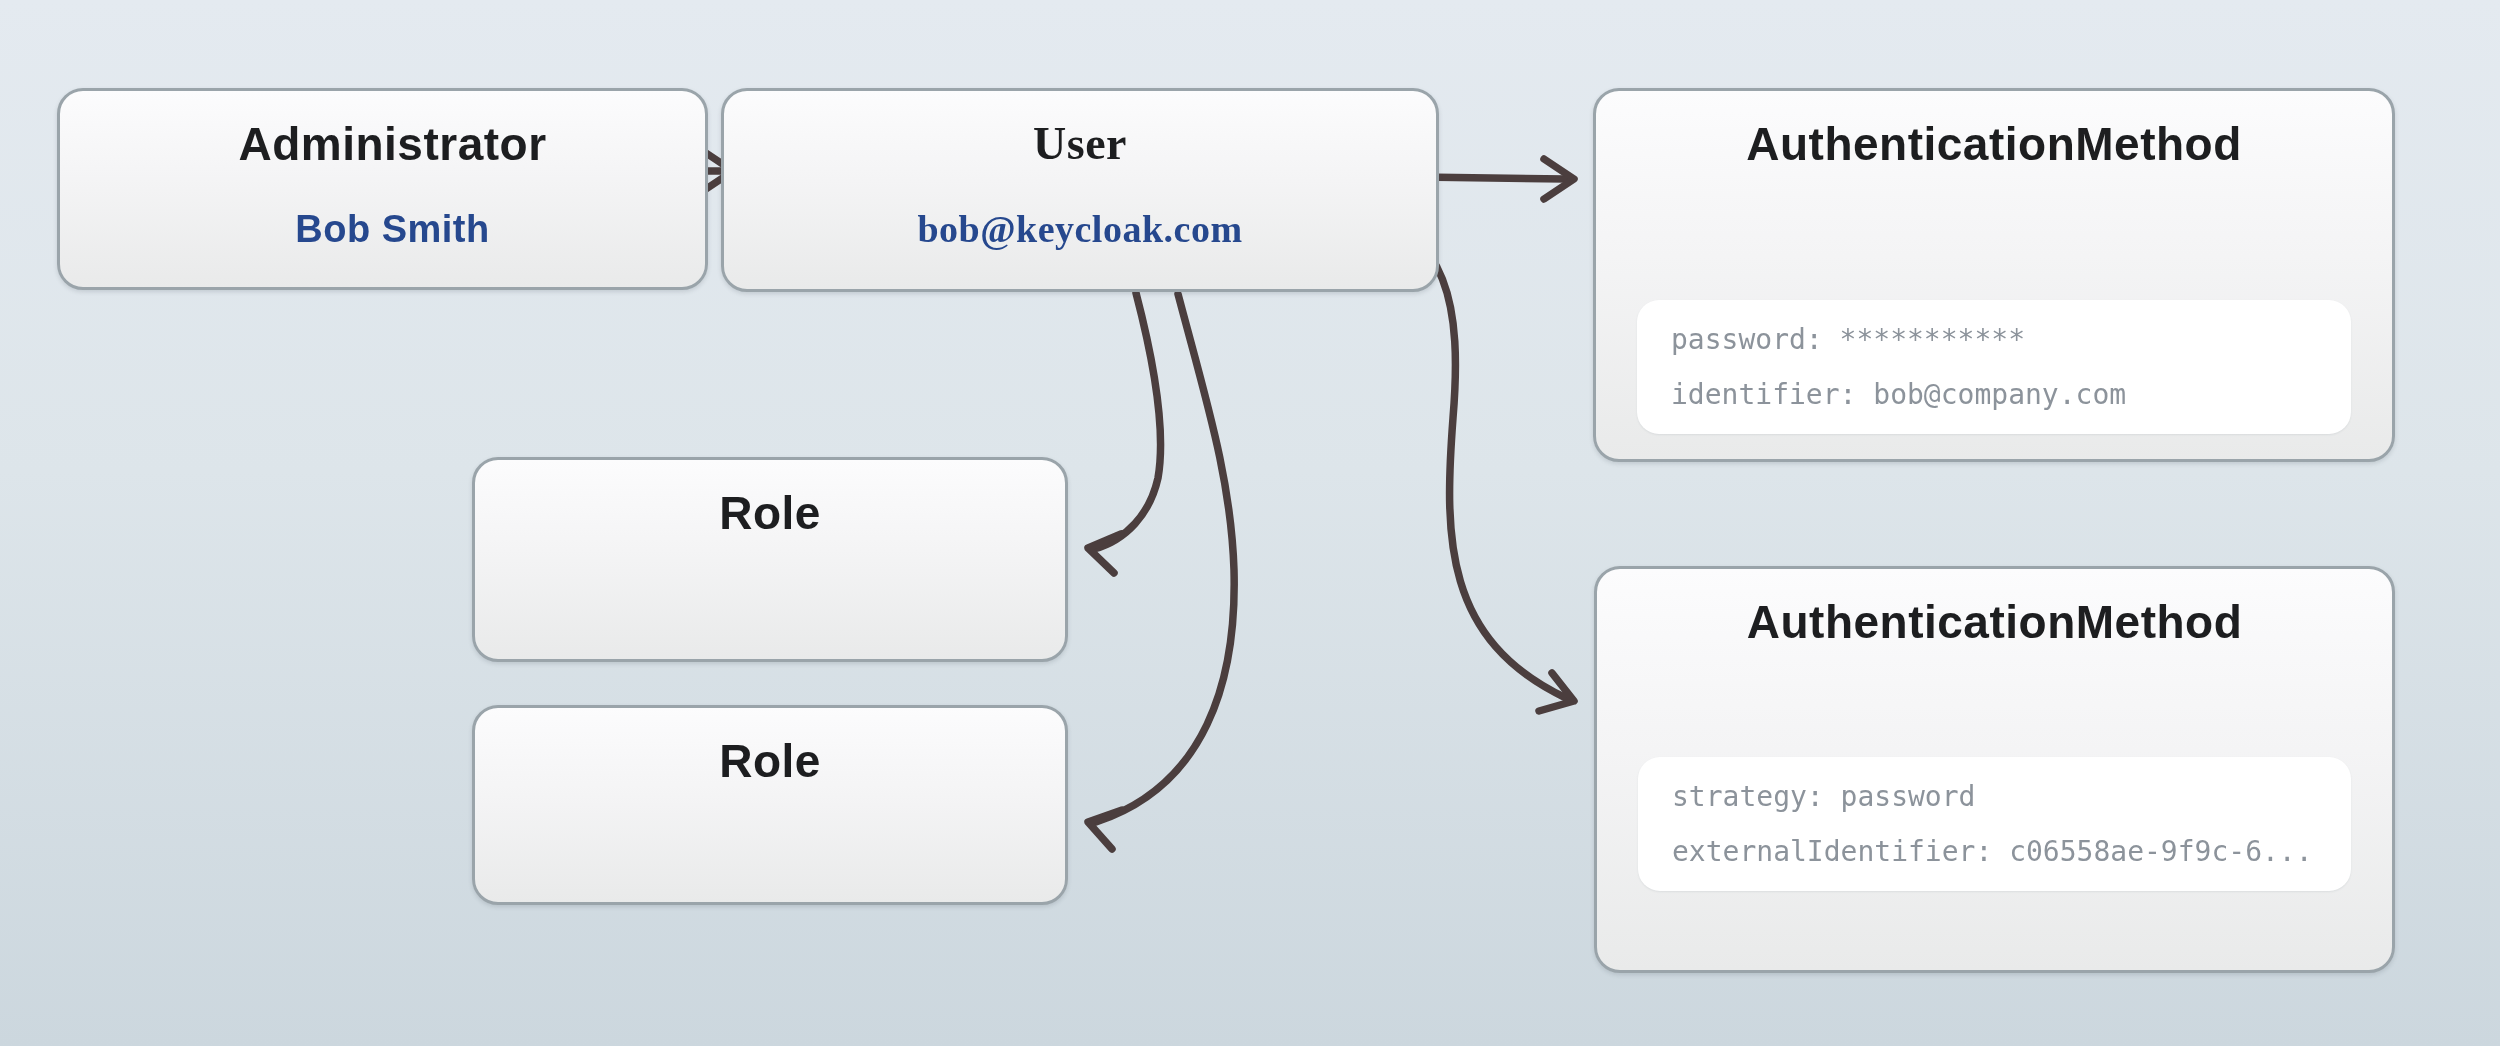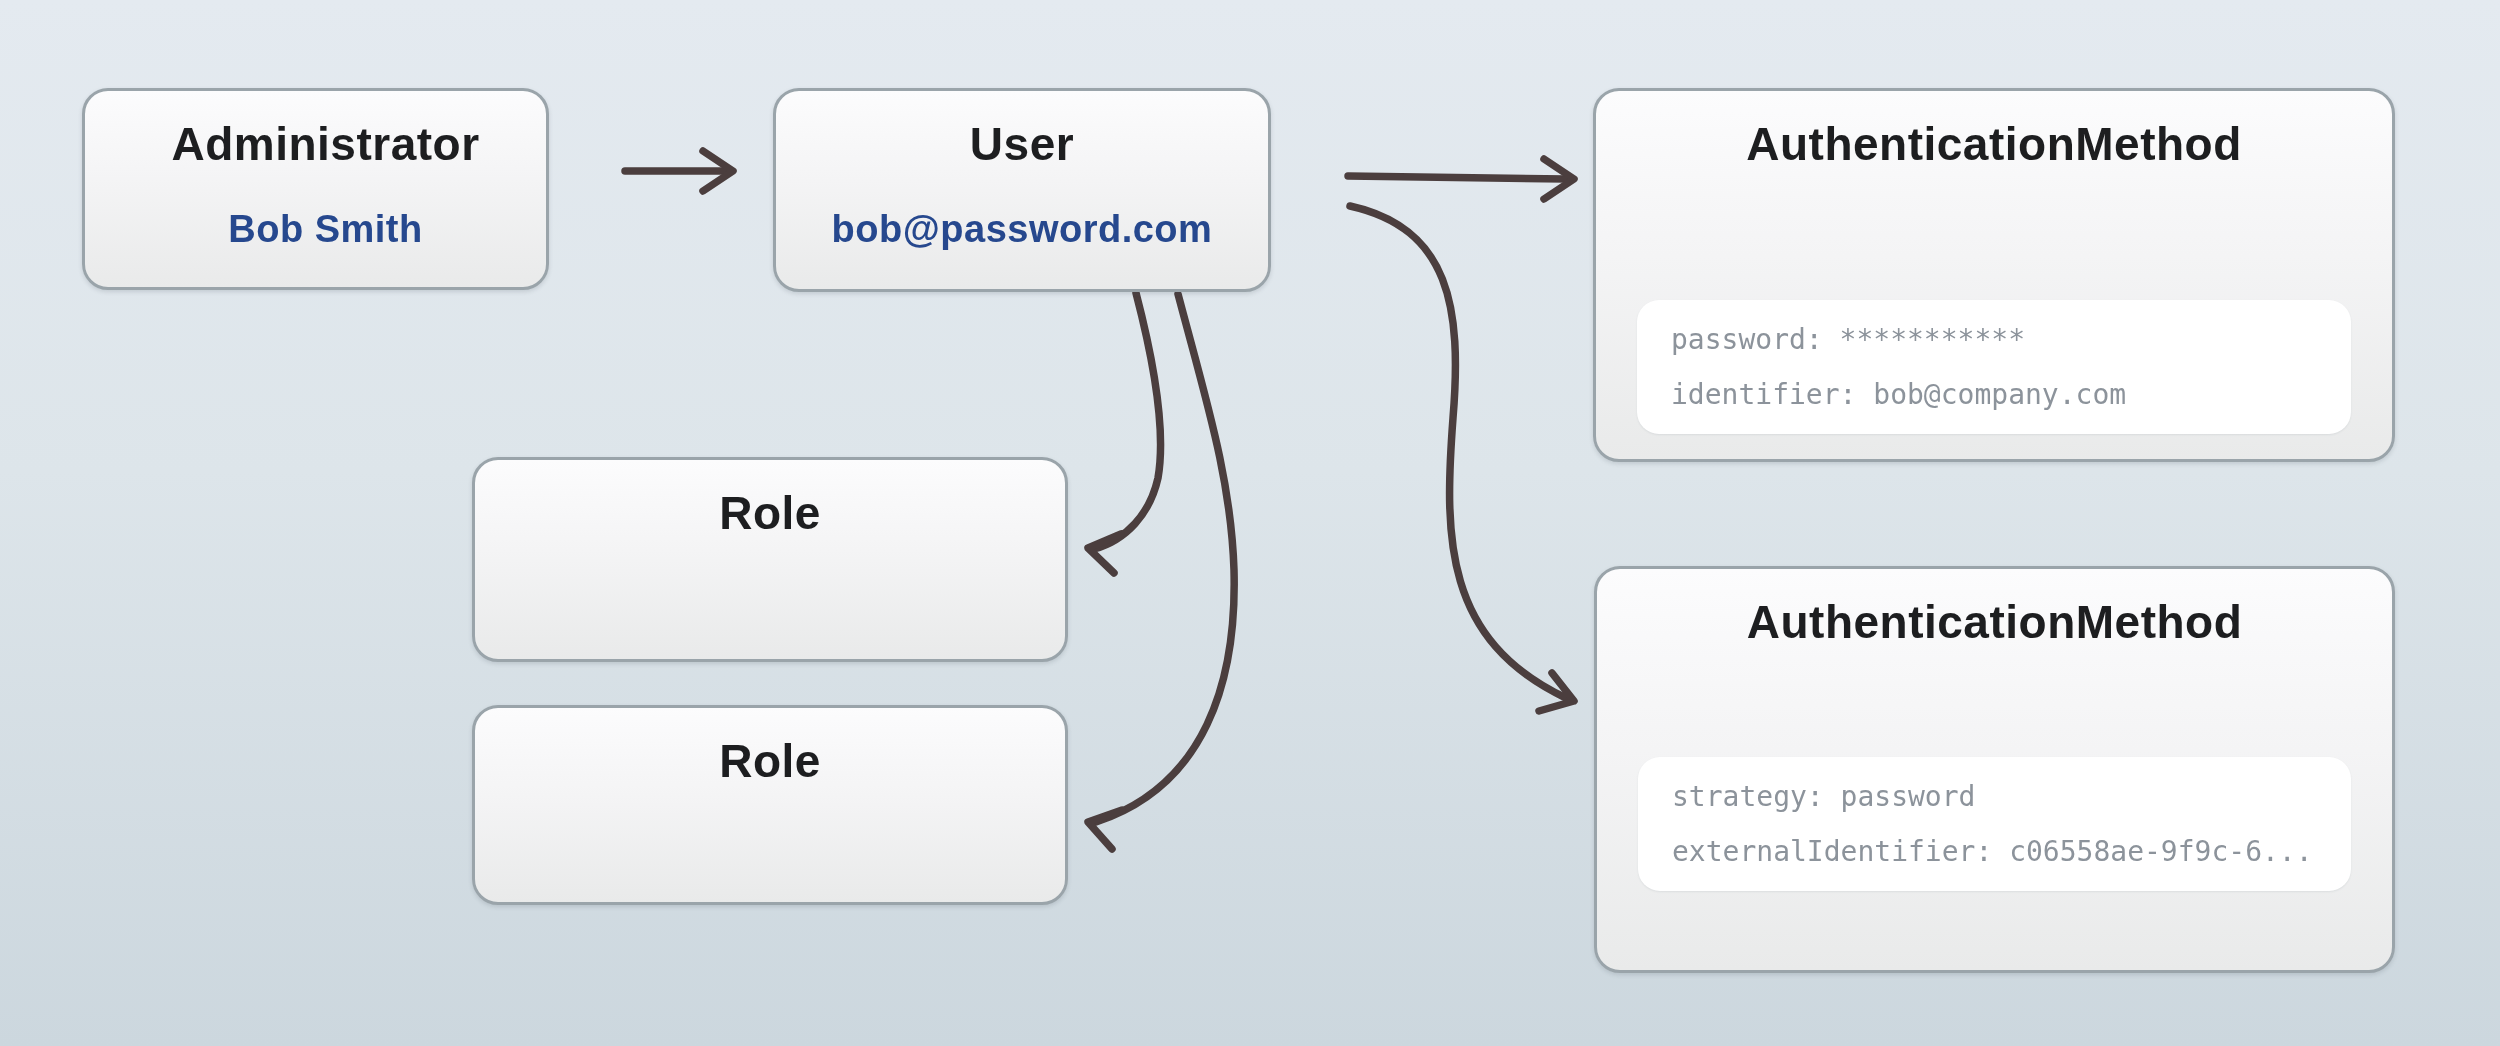--- a/index.html
+++ b/index.html
@@ -44,22 +44,22 @@
 
   .node-subtitle {
     margin-top: 38px;
     font-size: 38px;
     font-weight: bold;
     line-height: 48px;
     color: #26488e;
     letter-spacing: 0.5px;
   }
 
-  .node-admin    { left:  82px; top:  88px; width: 467px; height: 202px; padding-left: 20px; }
-  .node-user     { left: 773px; top:  88px; width: 498px; height: 204px; }
+  .node-admin    { left:  57px; top:  88px; width: 651px; height: 202px; padding-left: 20px; }
+  .node-user     { left: 721px; top:  88px; width: 718px; height: 204px; font-family: Liberation Serif, serif; }
   .node-native   { left:1593px; top:  88px; width: 802px; height: 374px; }
   .node-role1    { left: 472px; top: 457px; width: 596px; height: 205px; }
   .node-role2    { left: 472px; top: 705px; width: 596px; height: 200px; }
   .node-external { left:1594px; top: 566px; width: 801px; height: 407px; }
 
   .code-block {
     position: absolute;
     left: 41px;
     right: 41px;
     background: #ffffff;
@@ -114,21 +114,21 @@
     </g>
   </svg>
 
   <div class="node node-admin">
     <div class="node-title">Administrator</div>
     <div class="node-subtitle">Bob Smith</div>
   </div>
 
   <div class="node node-user">
     <div class="node-title">User</div>
-    <div class="node-subtitle">bob@password.com</div>
+    <div class="node-subtitle">bob@keycloak.com</div>
   </div>
 
   <div class="node node-native">
     <div class="node-title">AuthenticationMethod</div>
     <div class="code-block">
       <div class="code-line">password: ***********</div>
       <div class="code-line">identifier: bob@company.com</div>
     </div>
   </div>
 

